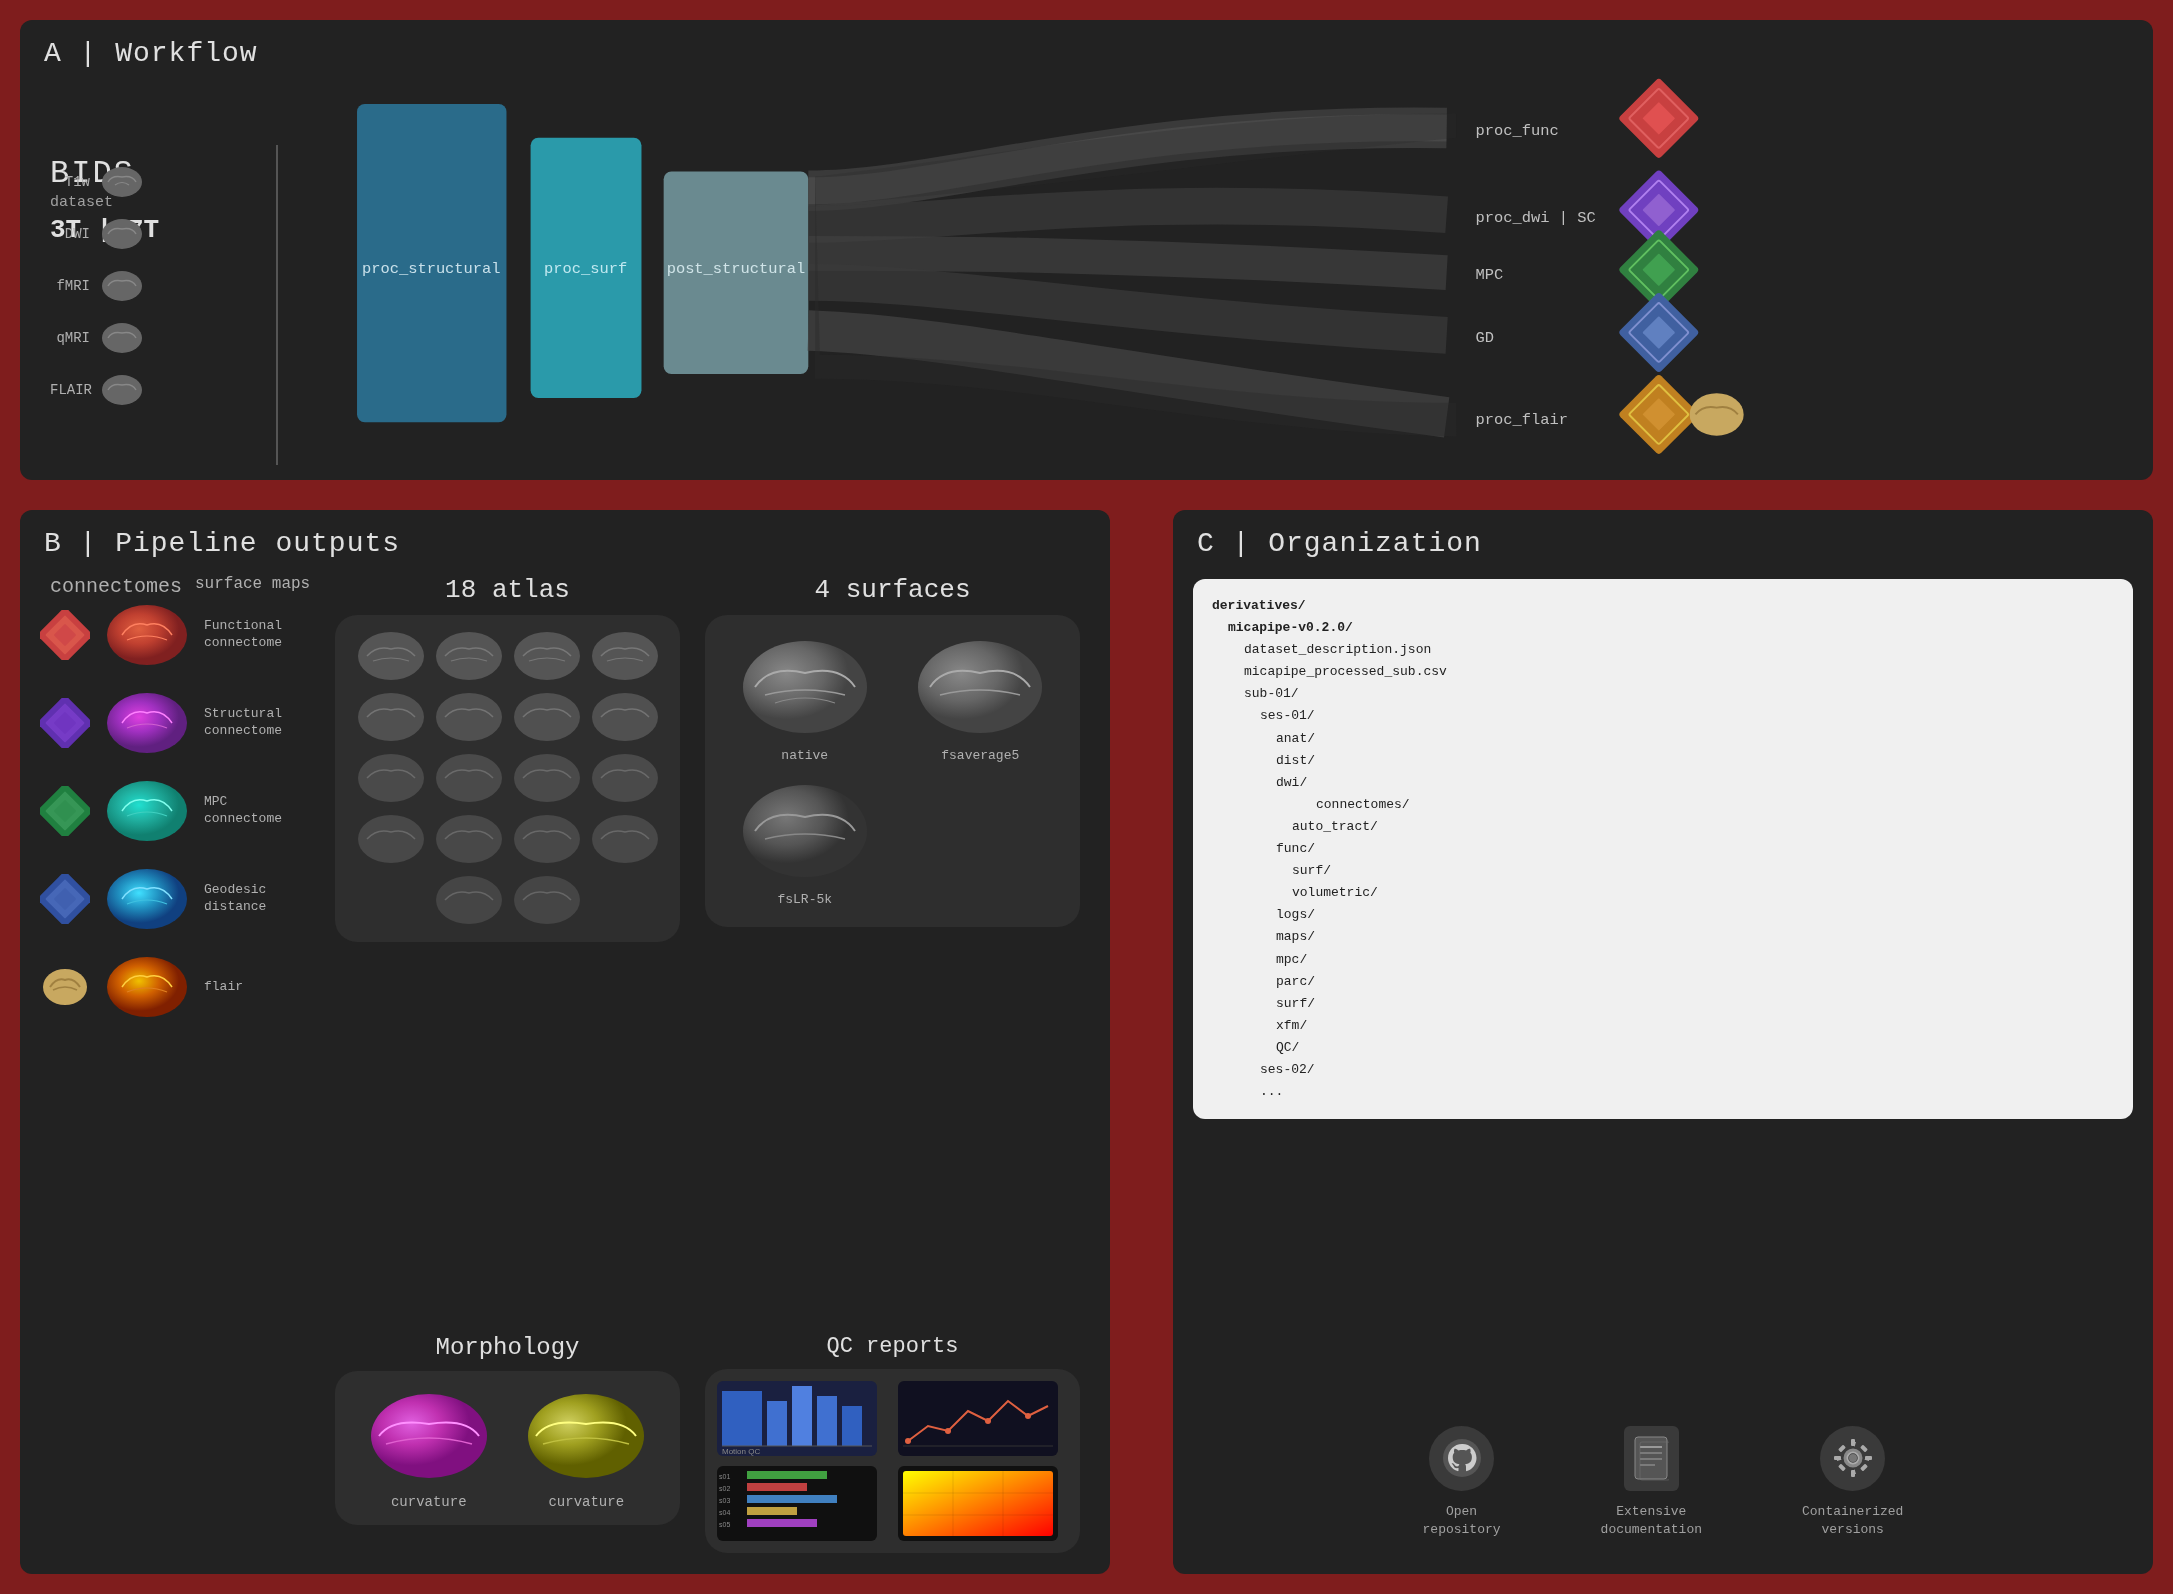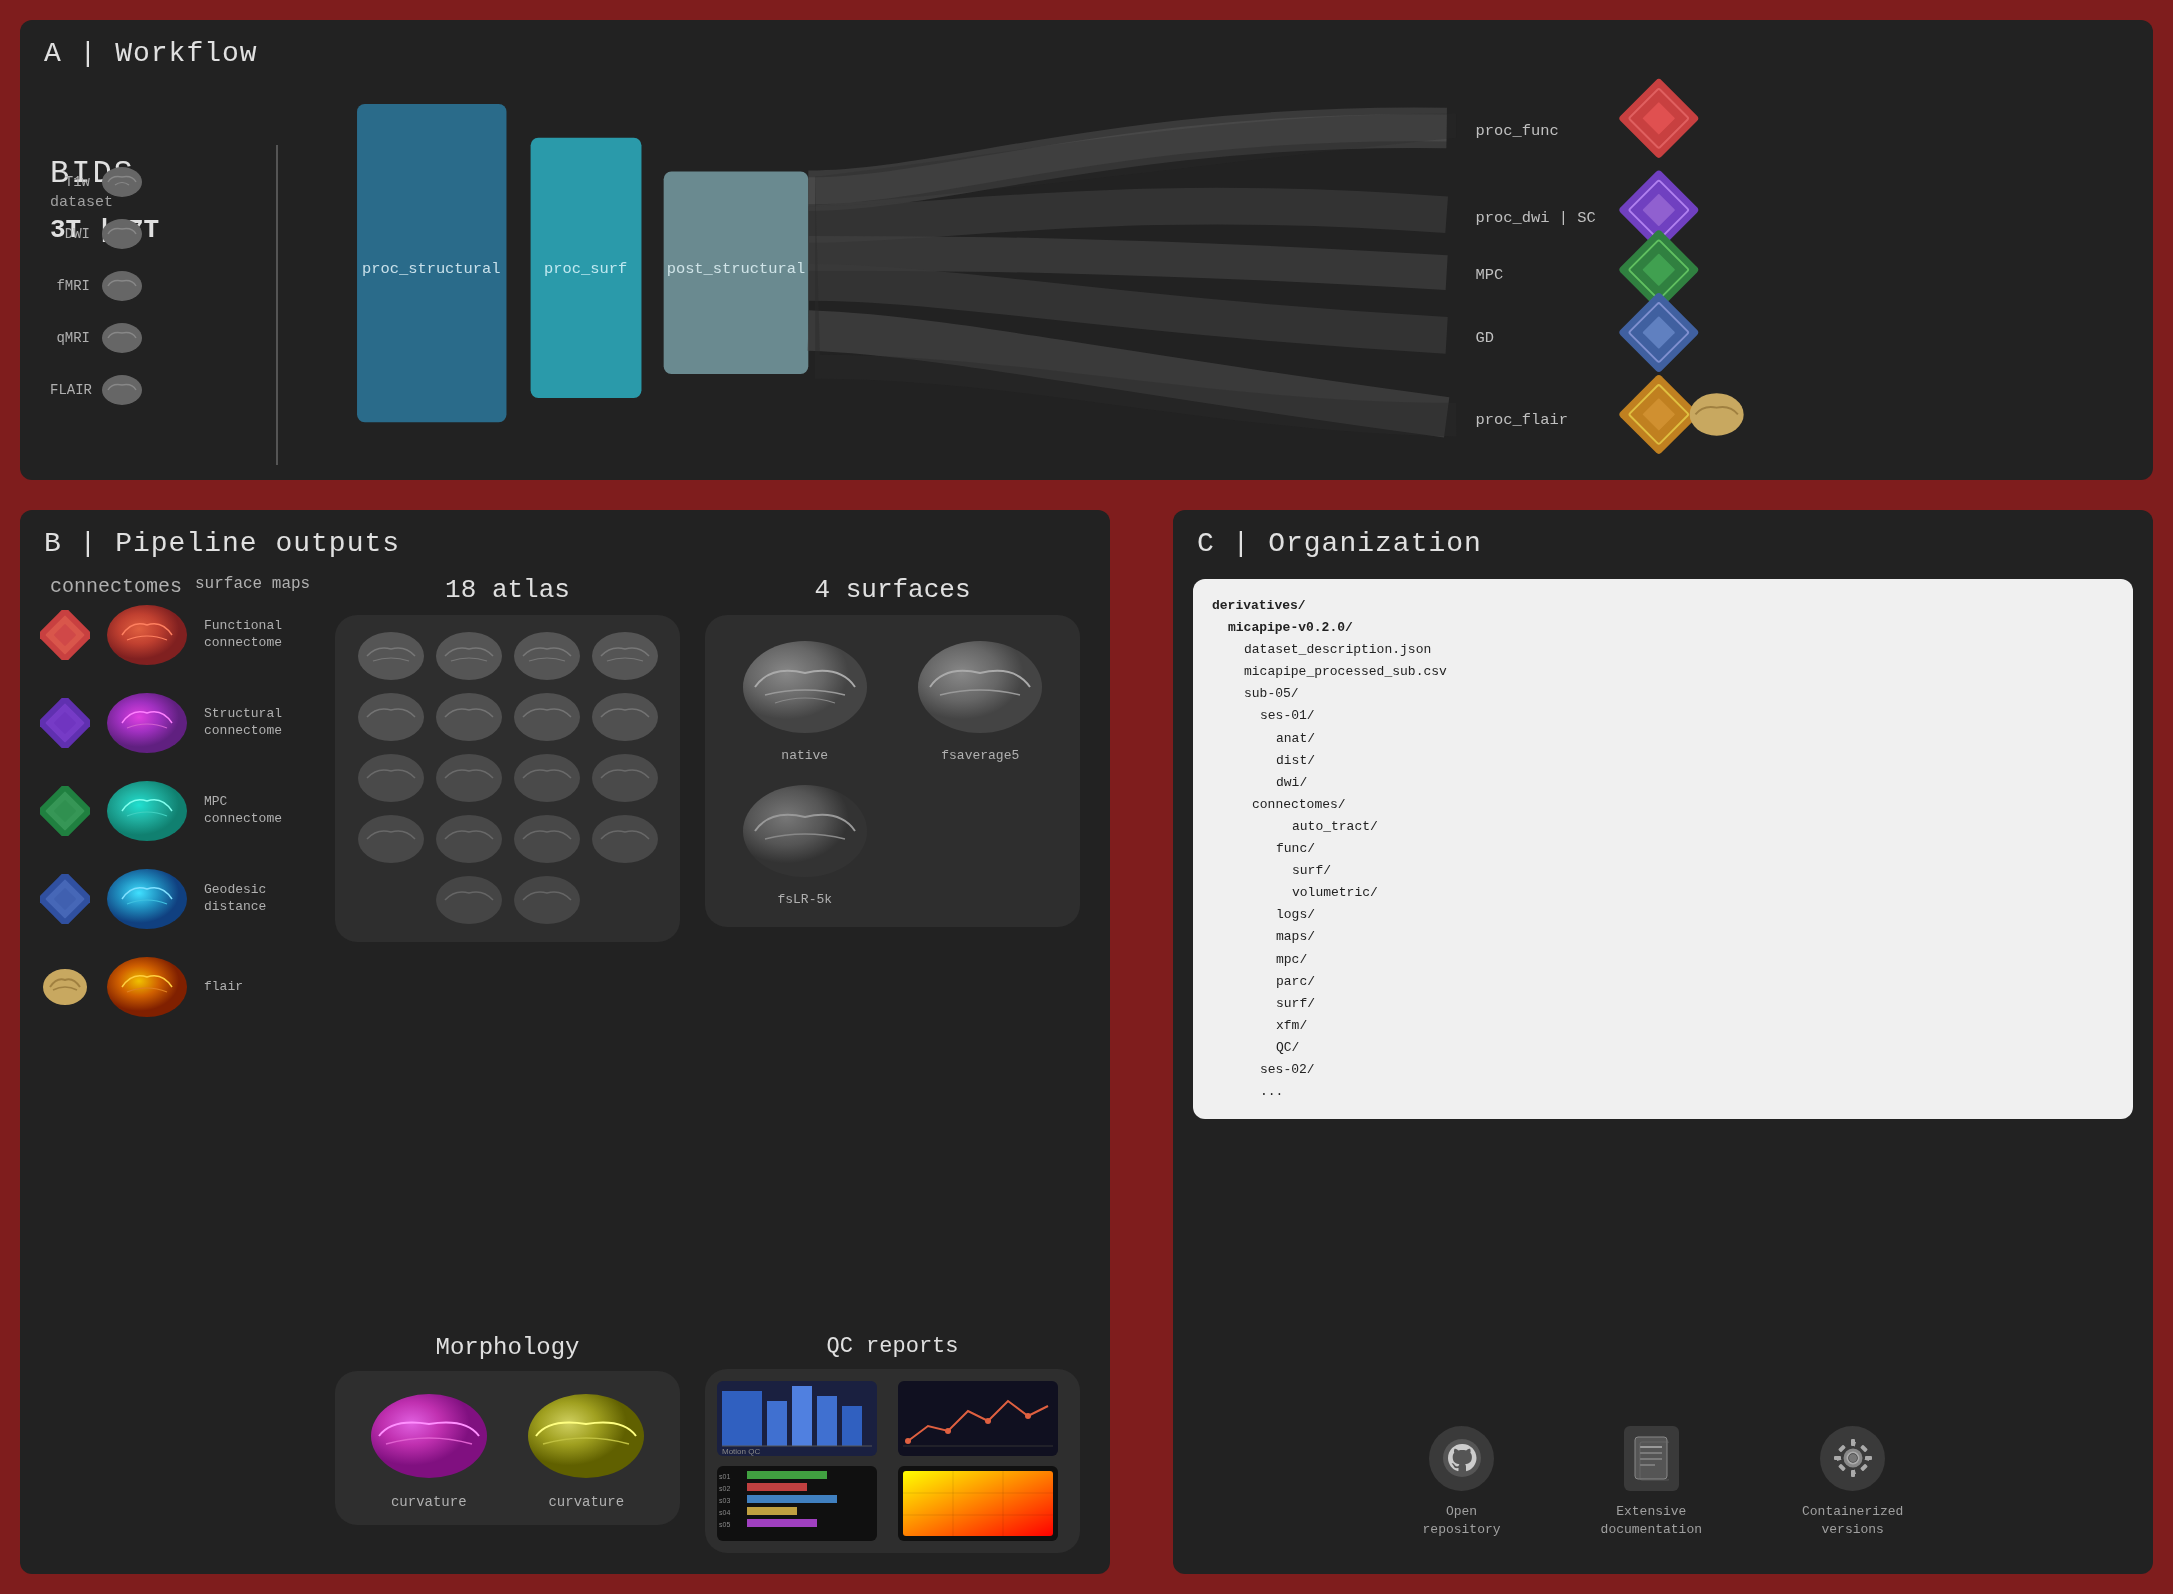--- a/index.html
+++ b/index.html
@@ -634,26 +634,26 @@
   </div>
 
   <div class="section-c">
     <div class="section-title">C | Organization</div>
 
     <div style="background:#f0f0f0; color:#222; border-radius:12px; padding:16px 19px; margin:10px 20px 15px; font-size:13px; font-family:'Courier New',monospace; line-height:1.7;">
       <span style="font-weight:bold;">derivatives/</span><br>
       <span style="margin-left:16px; font-weight:bold;">micapipe-v0.2.0/</span><br>
       <span style="margin-left:32px;">dataset_description.json</span><br>
       <span style="margin-left:32px;">micapipe_processed_sub.csv</span><br>
-      <span style="margin-left:32px;">sub-05/</span><br>
+      <span style="margin-left:32px;">sub-01/</span><br>
       <span style="margin-left:48px;">ses-01/</span><br>
       <span style="margin-left:64px;">anat/</span><br>
       <span style="margin-left:64px;">dist/</span><br>
       <span style="margin-left:64px;">dwi/</span><br>
-      <span style="margin-left:40px;">connectomes/</span><br>
+      <span style="margin-left:104px;">connectomes/</span><br>
       <span style="margin-left:80px;">auto_tract/</span><br>
       <span style="margin-left:64px;">func/</span><br>
       <span style="margin-left:80px;">surf/</span><br>
       <span style="margin-left:80px;">volumetric/</span><br>
       <span style="margin-left:64px;">logs/</span><br>
       <span style="margin-left:64px;">maps/</span><br>
       <span style="margin-left:64px;">mpc/</span><br>
       <span style="margin-left:64px;">parc/</span><br>
       <span style="margin-left:64px;">surf/</span><br>
       <span style="margin-left:64px;">xfm/</span><br>

